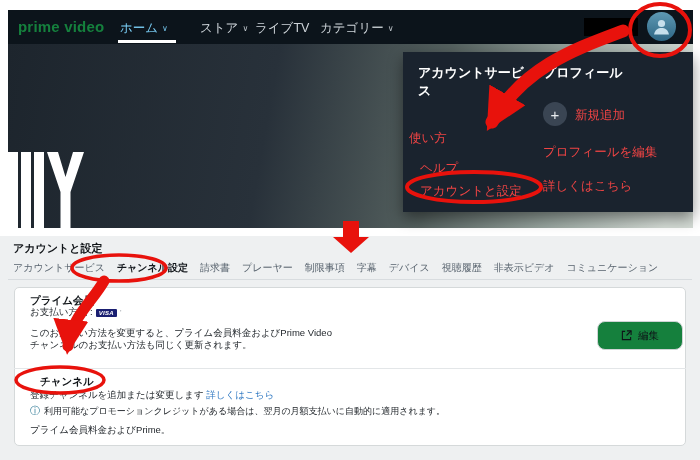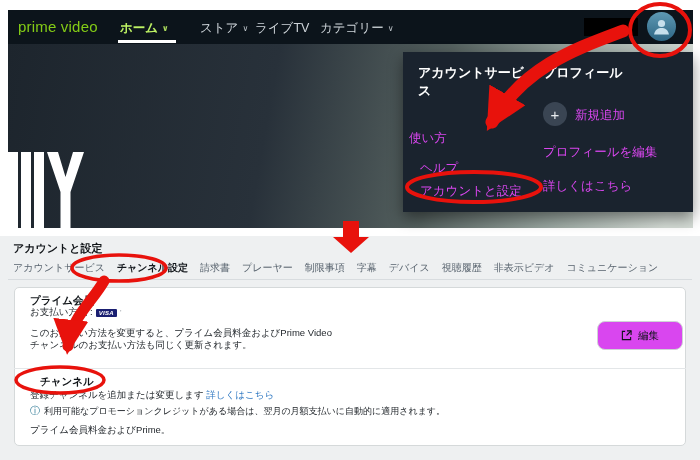--- a/index.html
+++ b/index.html
@@ -1,56 +1,56 @@
 <!DOCTYPE html>
 <html><head>
 <meta charset="utf-8">
 <style>
   * { margin:0; padding:0; box-sizing:border-box; }
   html,body { width:700px; height:460px; background:#fff; overflow:hidden;
     font-family:"Liberation Sans","DejaVu Sans",sans-serif; }
   .abs { position:absolute; }
   
   #navbar { left:8px; top:10px; width:685px; height:34px; background:#0c141b; }
-  #logo { left:10px; top:8px; color:#84cc16; font-weight:normal; font-size:15px; letter-spacing:.2px; }
+  #logo { left:10px; top:8px; color:#15803d; font-weight:bold; font-size:15px; letter-spacing:.2px; }
   .nav-item { top:10px; color:#cfd5da; font-size:12.5px; white-space:nowrap; cursor:pointer; }
-  .nav-item.active { color:#bef264; font-weight:bold; }
+  .nav-item.active { color:#7dd3fc; font-weight:normal; }
   .caret { font-size:8px; margin-left:4px; vertical-align:1px; opacity:.9; }
   #home-underline { left:110px; top:30px; width:58px; height:2.5px; background:#fff; }
   #censor-box { left:576px; top:8px; width:54px; height:18px; background:#000; }
   #avatar { left:639px; top:2px; width:29px; height:29px; border-radius:50%;
     background:linear-gradient(180deg,#5e99b4 0%,#2d6583 100%);
     display:flex; align-items:center; justify-content:center; cursor:pointer; }
   
   #hero { left:8px; top:44px; width:685px; height:184px; overflow:hidden;
     background:linear-gradient(100deg,#1d252d 0%,#28313a 38%,#55615f 62%,#9aa7a1 80%,#d4dbd5 96%); }
   
   #dropdown { left:403px; top:52px; width:290px; height:160px; background:#1a232e;
     box-shadow:0 6px 14px rgba(0,0,0,.45); }
   .dd-header { color:#fff; font-weight:bold; font-size:13px; line-height:1.35; }
-  .dd-item { color:#d946ef; font-size:12.5px; cursor:pointer; white-space:nowrap; }
+  .dd-item { color:#ef4444; font-size:12.5px; cursor:pointer; white-space:nowrap; }
   #plus-circle { left:140px; top:50px; width:24px; height:24px; border-radius:50%;
     background:#3a4553; color:#e8ecef; font-size:15px; display:flex;
     align-items:center; justify-content:center; cursor:pointer; }
   
   #settings-bg { left:0; top:236px; width:700px; height:224px; background:#eef0f1; }
   #page-title { left:13px; top:241px; font-size:11px; font-weight:bold; color:#101418; }
   #tabs { left:13px; top:261px; display:flex; gap:12px; white-space:nowrap; }
   .tab { font-size:10px; color:#59646f; cursor:pointer; }
   .tab.active { color:#14181d; font-weight:bold; }
   #tabs-divider { left:8px; top:279px; width:684px; height:1px; background:#d8dcdf; }
   #card { left:14px; top:287px; width:672px; height:159px; background:#fff;
     border:1px solid #d5d9da; border-radius:5px; }
   .card-heading { font-size:10.5px; font-weight:bold; color:#101418; }
   .body-text { font-size:9.5px; color:#23282d; }
   .small-text { font-size:9px; color:#23282d; }
   #visa-badge { display:inline-block; background:#1a1f71; color:#fff; font-size:6px;
     font-weight:bold; font-style:italic; padding:1px 3px; border-radius:1px;
     vertical-align:0; margin-left:3px; letter-spacing:.3px; }
-  #edit-button { left:597px; top:321px; width:86px; height:29px; background:#d946ef;
+  #edit-button { left:597px; top:321px; width:86px; height:29px; background:#15803d;
     border:1px solid #cfd4d5; border-radius:8px; display:flex; align-items:center;
     justify-content:center; gap:6px; font-size:10.5px; color:#0f1318; cursor:pointer; }
   #card-divider { left:14px; top:368px; width:672px; height:1px; background:#e3e6e8; }
   .link { color:#2f78c2; cursor:pointer; }
   #info-icon { color:#1c6e8c; font-size:10px; margin-right:4px; }
   #payment-suffix { color:#9aa0a6; font-size:8px; margin-left:3px; }
   
   #annotations { left:0; top:0; width:700px; height:460px; pointer-events:none; z-index:50; }
 </style>
 </head>

